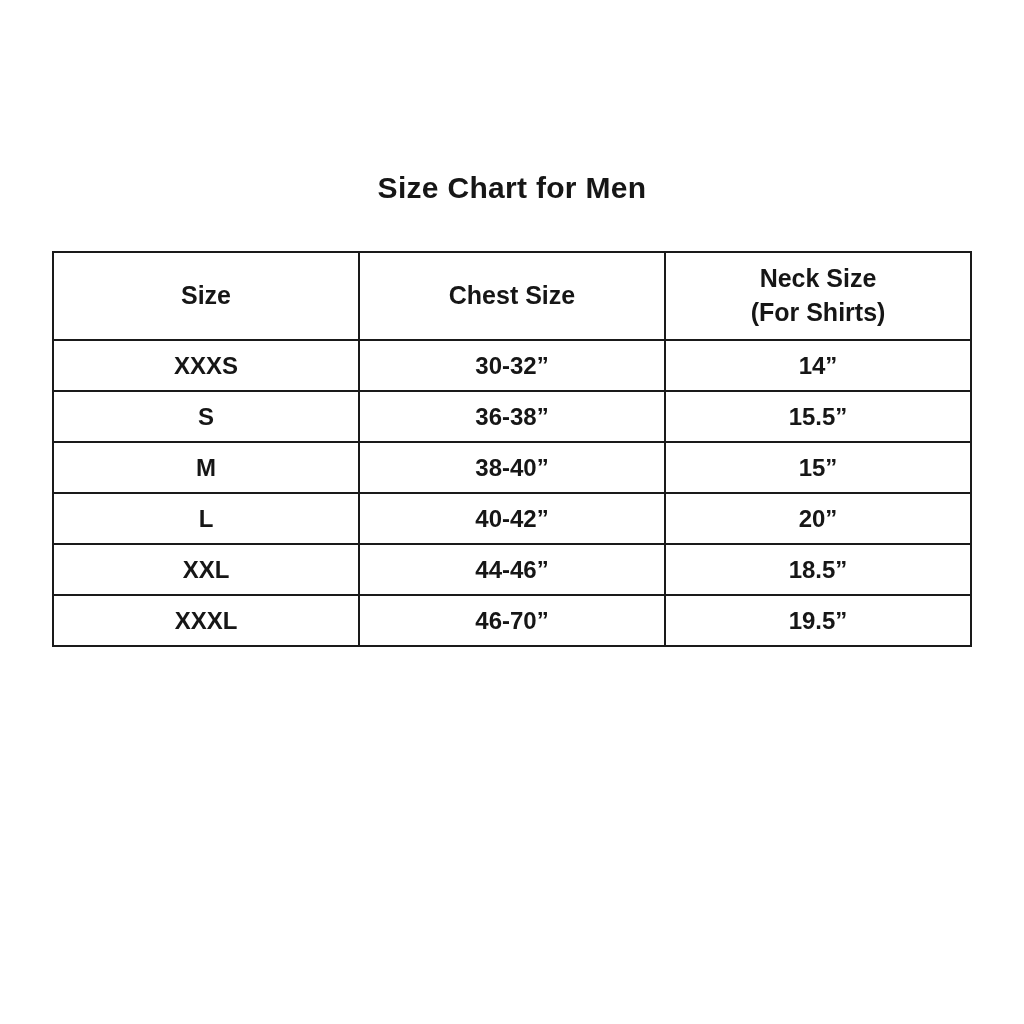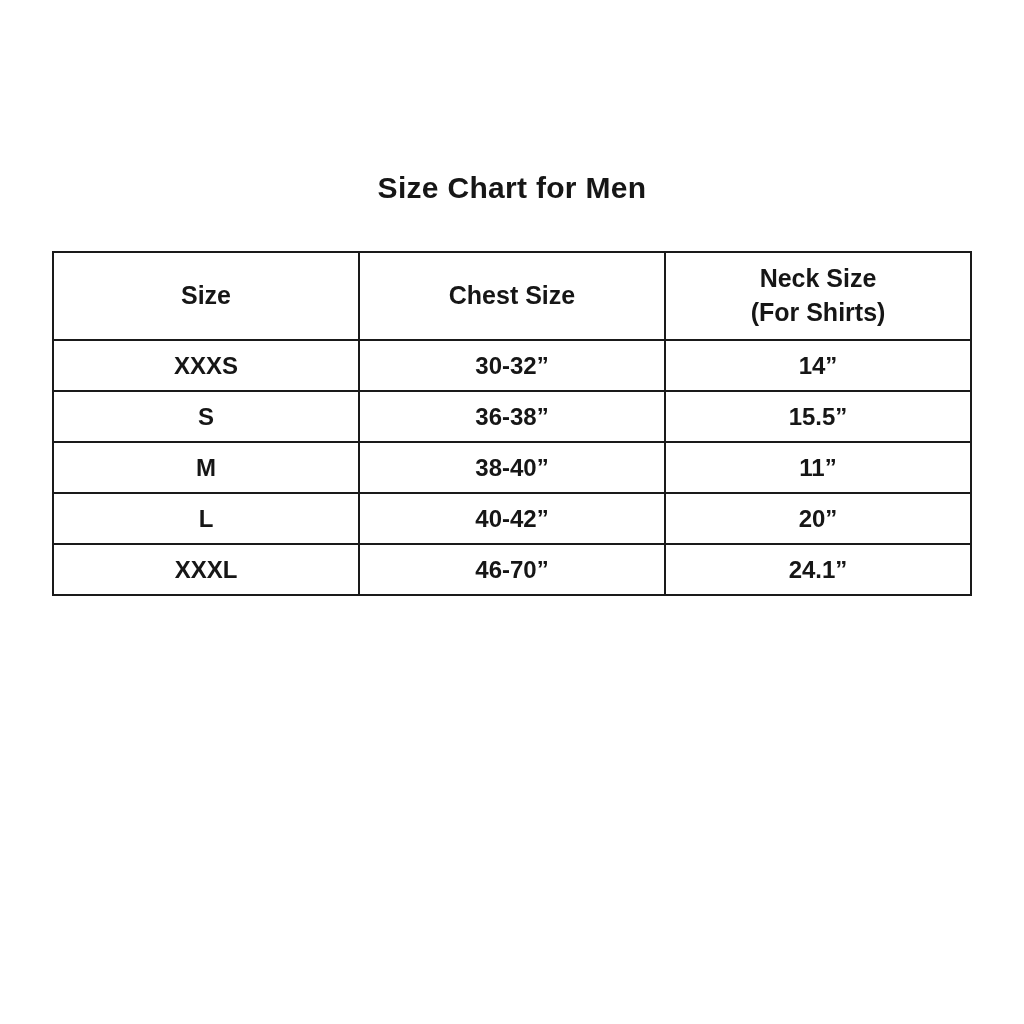--- a/index.html
+++ b/index.html
@@ -83,28 +83,33 @@
           <td>14”</td>
         </tr>
         <tr>
           <td>S</td>
           <td>36-38”</td>
           <td>15.5”</td>
         </tr>
         <tr>
           <td>M</td>
           <td>38-40”</td>
-          <td>11”</td>
+          <td>15”</td>
         </tr>
         <tr>
           <td>L</td>
           <td>40-42”</td>
           <td>20”</td>
         </tr>
         <tr>
+          <td>XXL</td>
+          <td>44-46”</td>
+          <td>18.5”</td>
+        </tr>
+        <tr>
           <td>XXXL</td>
           <td>46-70”</td>
-          <td>24.1”</td>
+          <td>19.5”</td>
         </tr>
       </tbody>
   </table>
 
 </div>
 
 </body></html>

